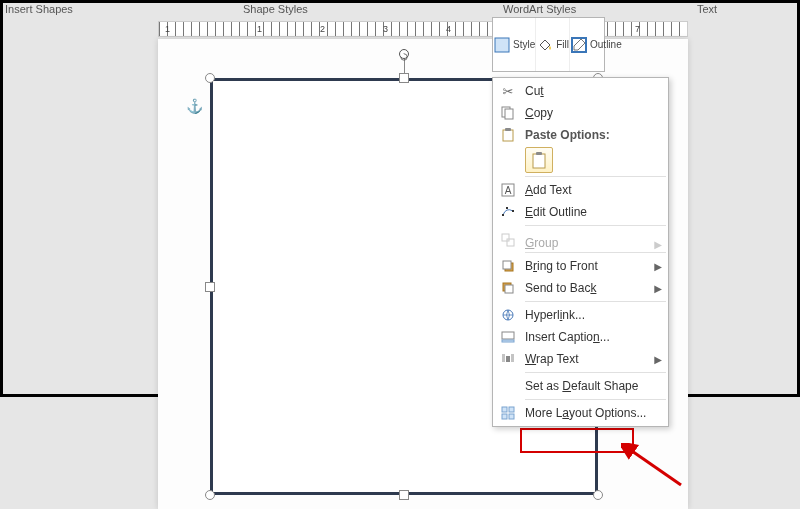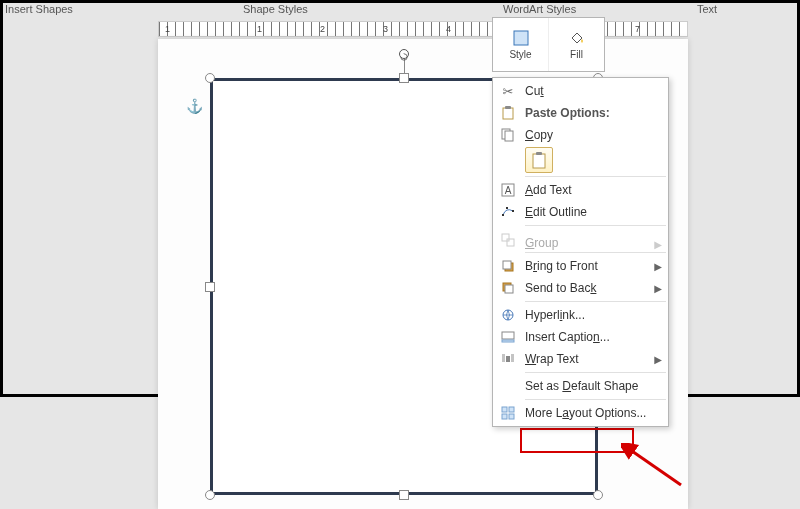--- a/index.html
+++ b/index.html
@@ -123,21 +123,21 @@
     width: 111px;
     height: 53px;
     background: #fff;
     border: 1px solid #b5b5b5;
     display: flex;
     z-index: 11;
   }
   .mt-btn {
     flex: 1;
     display: flex;
-    flex-direction: column;
+    flex-direction: row;
     align-items: center;
     justify-content: center;
     gap: 2px;
     font-size: 10px;
     color: #444;
     border-right: 1px solid #eee;
   }
   .mt-btn:last-child { border-right: none; }
   .mt-icon {
     width: 18px;
@@ -278,47 +278,56 @@
     </div>
     <div class="mt-btn">
       <div class="mt-icon">
         <svg width="18" height="18" viewBox="0 0 18 18">
             <path d="M4 9 L9 4 L14 9 L9 14 Z" fill="#fff" stroke="#555"></path>
             <path d="M14 10 q2 2 0 4 q-2 -2 0 -4" fill="#f2c94c"></path>
           </svg>
       </div>
       <span>Fill</span>
     </div>
+    <div class="mt-btn">
+      <div class="mt-icon">
+        <svg width="18" height="18" viewBox="0 0 18 18">
+            <rect x="2" y="2" width="14" height="14" fill="none" stroke="#3a76b8" stroke-width="2"></rect>
+            <path d="M11 3 l4 4 -7 7 -4 0 0 -4 z" fill="#fff" stroke="#555" stroke-width="0.8"></path>
+          </svg>
+      </div>
+      <span>Outline</span>
+    </div>
   </div>
 
   <div class="context-menu">
 
     <div class="menu-item">
       <span class="menu-icon">✂</span>
       <span><span>Cu</span><span class="mn-underline">t</span></span>
     </div>
 
     <div class="menu-item">
       <span class="menu-icon">
         <svg width="14" height="14" viewBox="0 0 14 14">
+            <rect x="1" y="1" width="8" height="10" fill="#fff" stroke="#888"></rect>
+            <rect x="4" y="3" width="8" height="10" fill="#fff" stroke="#888"></rect>
+          </svg>
+      </span>
+      <span><span class="mn-underline">C</span><span>opy</span></span>
+    </div>
+
+    <div class="menu-item">
+      <span class="menu-icon">
+        <svg width="14" height="14" viewBox="0 0 14 14">
             <rect x="2" y="2" width="10" height="11" fill="#fff" stroke="#b89a4a"></rect>
             <rect x="4" y="0" width="6" height="3" rx="1" fill="#8a8a8a"></rect>
           </svg>
       </span>
       <span style="font-weight:600;color:#555">Paste Options:</span>
-    </div>
-
-    <div class="menu-item">
-      <span class="menu-icon">
-        <svg width="14" height="14" viewBox="0 0 14 14">
-            <rect x="1" y="1" width="8" height="10" fill="#fff" stroke="#888"></rect>
-            <rect x="4" y="3" width="8" height="10" fill="#fff" stroke="#888"></rect>
-          </svg>
-      </span>
-      <span><span class="mn-underline">C</span><span>opy</span></span>
     </div>
     <div class="paste-block">
       <div class="paste-btn">
         <svg width="16" height="18" viewBox="0 0 16 18">
             <rect x="2" y="3" width="12" height="14" fill="#fff" stroke="#b89a4a"></rect>
             <rect x="5" y="1" width="6" height="3" rx="1" fill="#8a8a8a"></rect>
           </svg>
       </div>
     </div>
 

